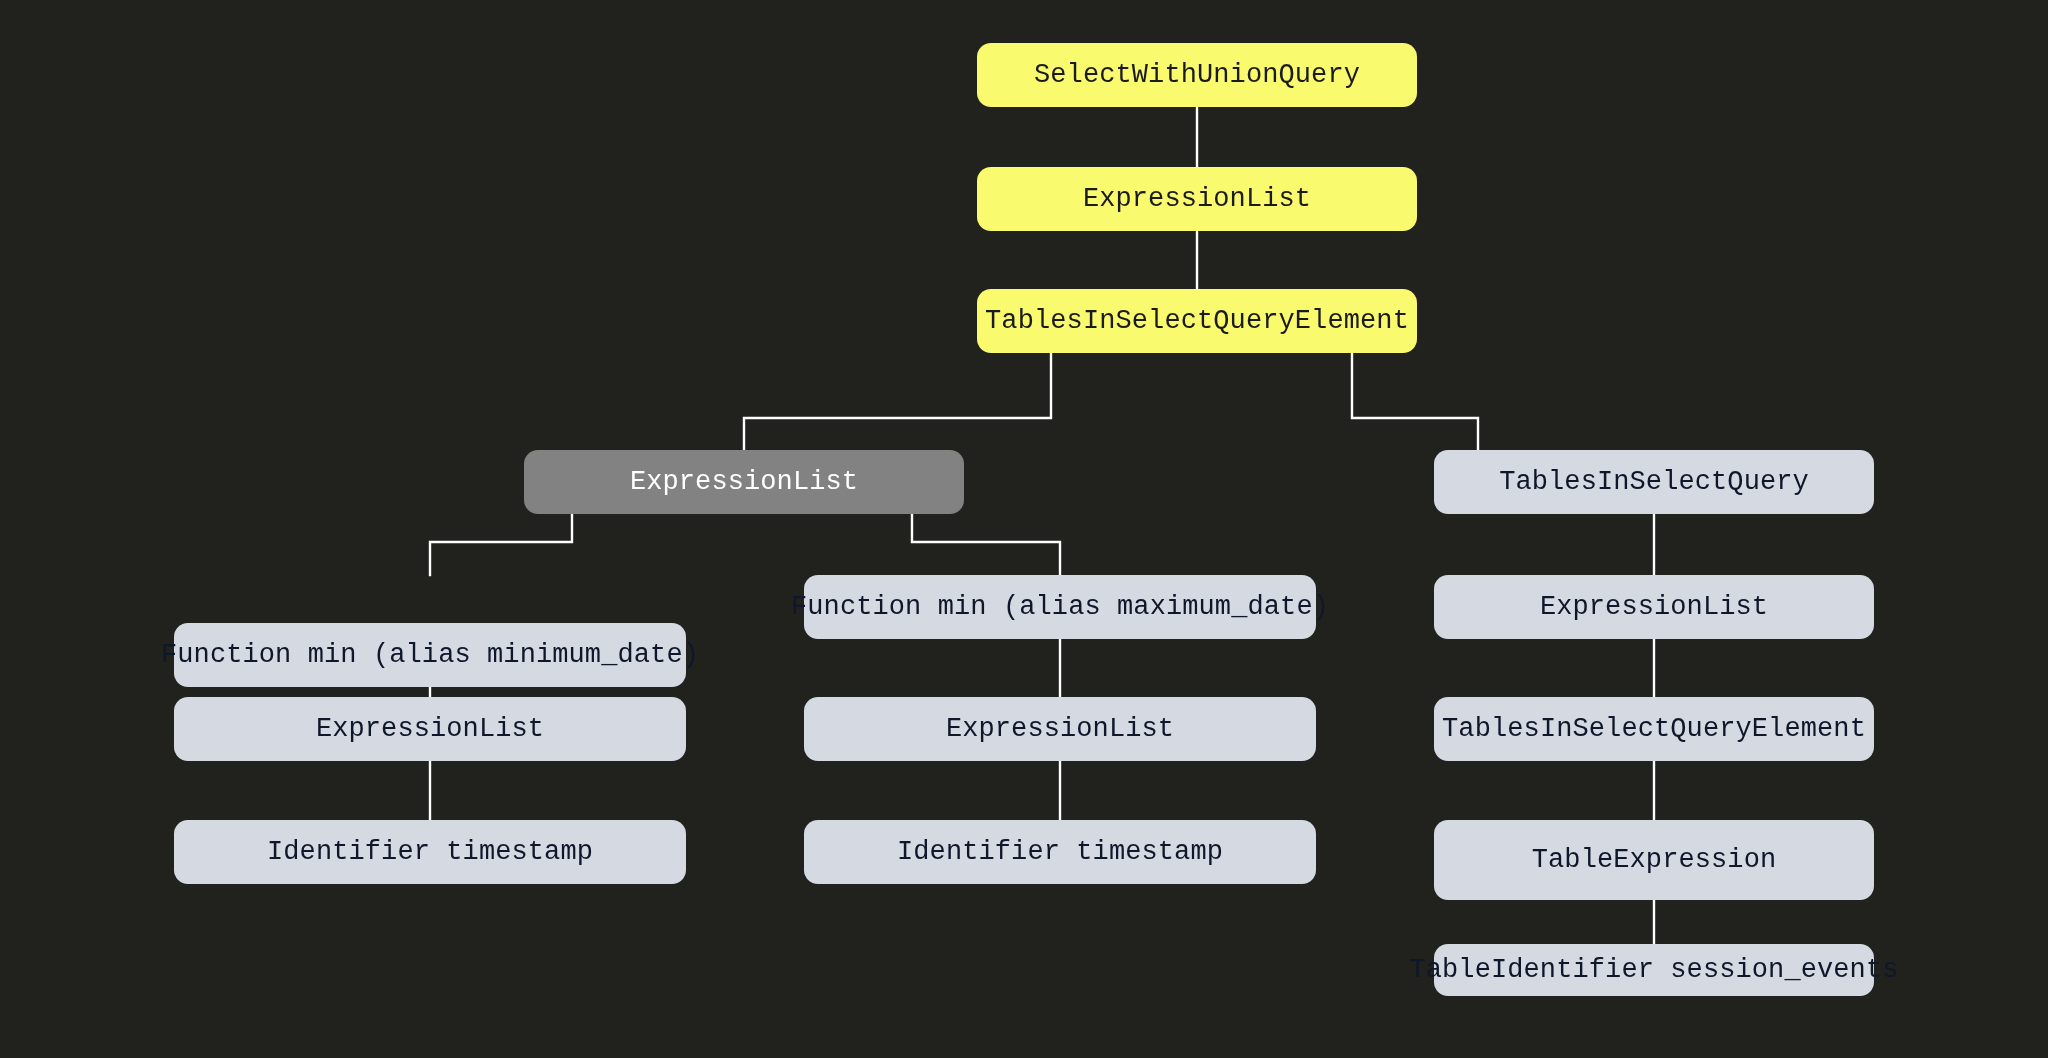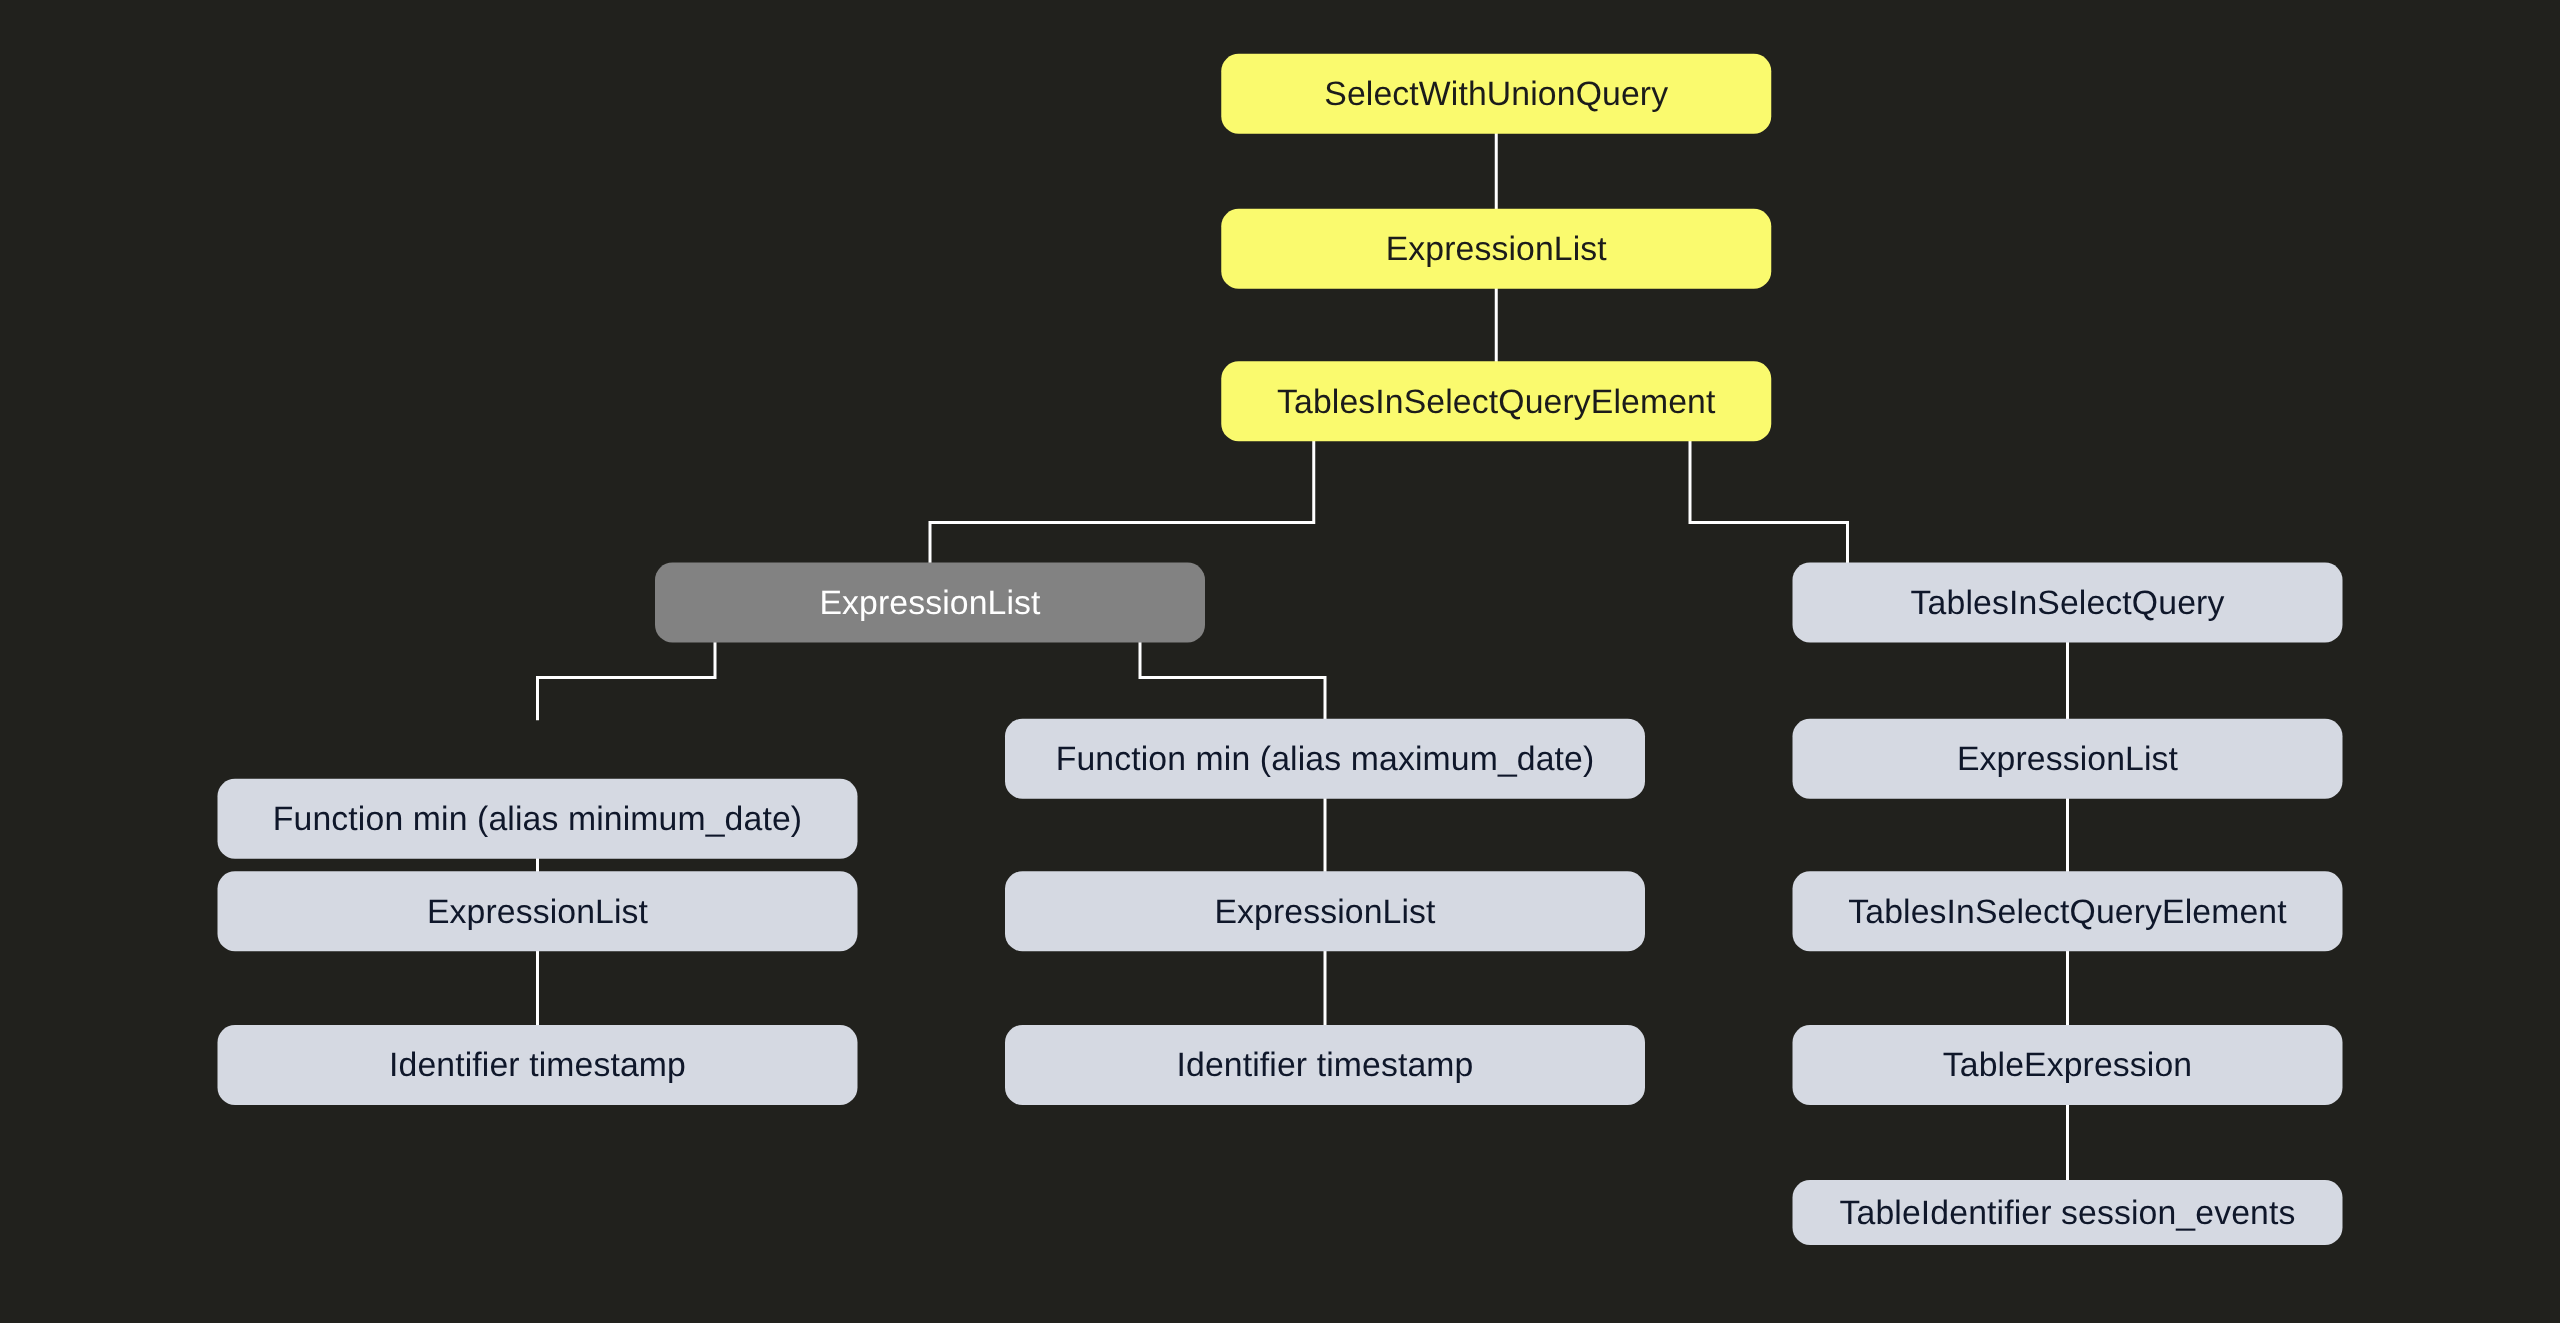--- a/index.html
+++ b/index.html
@@ -30,20 +30,21 @@
     box-sizing: border-box;
     display: flex;
     align-items: center;
     justify-content: center;
     border-radius: 14px;
     font-size: 27px;
     letter-spacing: 0.1px;
     white-space: nowrap;
     padding: 0 26px;
     z-index: 2;
+    font-family: Liberation Mono, monospace;
   }
   .node.yellow {
     background: #fafa6e;
     color: #1b1b1b;
   }
   .node.grey {
     background: #d5d9e2;
     color: #0f172a;
   }
   .node.highlight {
@@ -107,20 +108,20 @@
       </div>
       <div class="node grey" style="left: 1434px; top: 450px; width: 440px; height: 64px;">
         <span class="node-label">TablesInSelectQuery</span>
       </div>
       <div class="node grey" style="left: 1434px; top: 575px; width: 440px; height: 64px;">
         <span class="node-label">ExpressionList</span>
       </div>
       <div class="node grey" style="left: 1434px; top: 697px; width: 440px; height: 64px;">
         <span class="node-label">TablesInSelectQueryElement</span>
       </div>
-      <div class="node grey" style="left: 1434px; top: 820px; width: 440px; height: 64px;">
+      <div class="node grey" style="left: 1434px; top: 820px; width: 440px; height: 80px;">
         <span class="node-label">TableExpression</span>
       </div>
       <div class="node grey" style="left: 1434px; top: 944px; width: 440px; height: 52px;">
         <span class="node-label">TableIdentifier session_events</span>
       </div>
     </div>
 </div>
 
 </body></html>

